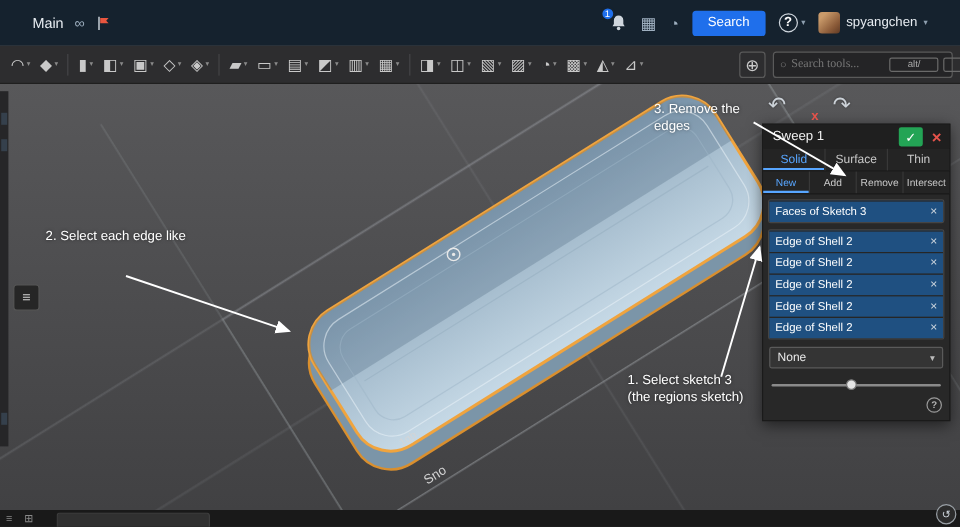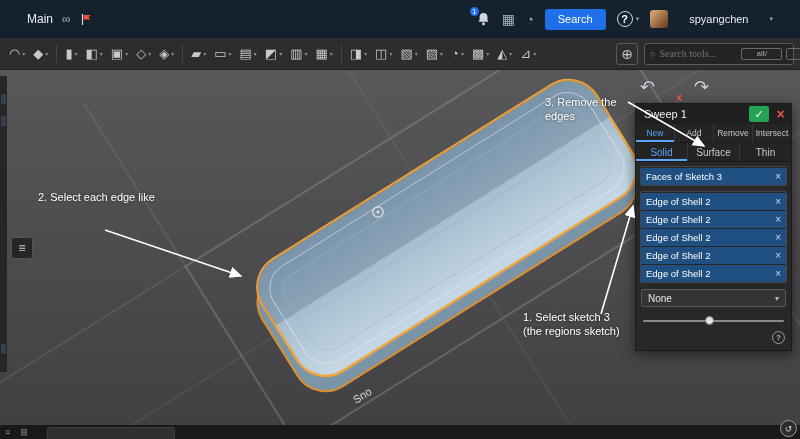--- a/index.html
+++ b/index.html
@@ -119,21 +119,21 @@
         </svg>
         <span class="badge">1</span>
       </span>
       <span class="tb-glyph" style="font-size:14px">▦</span>
       <span class="tb-glyph" style="font-size:13px">◔</span>
       <button class="share-btn">Search</button>
       <span style="display:flex;align-items:center;gap:3px">
         <span class="help-q">?</span>
         <span class="caret-sm">▾</span>
       </span>
-      <span style="display:flex;align-items:center;gap:21px">
+      <span style="display:flex;align-items:center;gap:5px">
         <span class="avatar"></span>
         <span class="username">spyangchen</span>
         <span class="caret-sm">▾</span>
       </span>
     </div>
   </div>
 
   <div class="toolbar">
     <span class="tool">◠</span>
     <span class="tool">◆</span>
@@ -222,30 +222,30 @@
     <div class="tree-btn">
       <span>≡</span>
     </div>
 
     <div class="dialog">
       <div class="dlg-header">
         <span class="dlg-title">Sweep 1</span>
         <span class="btn-ok">✓</span>
         <span class="btn-cancel">×</span>
       </div>
+      <div class="dlg-tabs">
+        <span class="dlg-tab active">Solid</span>
+        <span class="dlg-tab">Surface</span>
+        <span class="dlg-tab">Thin</span>
+      </div>
       <div class="dlg-tabs bool">
         <span class="dlg-tab active">New</span>
         <span class="dlg-tab">Add</span>
         <span class="dlg-tab">Remove</span>
         <span class="dlg-tab">Intersect</span>
-      </div>
-      <div class="dlg-tabs">
-        <span class="dlg-tab active">Solid</span>
-        <span class="dlg-tab">Surface</span>
-        <span class="dlg-tab">Thin</span>
       </div>
       <div class="dlg-body">
         <div class="section">
           <div class="sel-row">
             <span>Faces of Sketch 3</span>
             <span class="x">×</span>
           </div>
         </div>
         <div class="section">
           <div class="sel-row">
@@ -288,21 +288,21 @@
         <defs>
           <marker id="ah" markerWidth="9" markerHeight="8" refX="7" refY="3.5" orient="auto">
             <path d="M0 0 L8 3.5 L0 7 z" fill="#ffffff"></path>
           </marker>
         </defs>
         <line x1="105" y1="160" x2="241" y2="206" stroke="#fff" stroke-width="1.6" marker-end="url(#ah)"></line>
         <line x1="628" y1="32" x2="704" y2="76" stroke="#fff" stroke-width="1.6" marker-end="url(#ah)"></line>
         <line x1="601" y1="244" x2="633" y2="136" stroke="#fff" stroke-width="1.6" marker-end="url(#ah)"></line>
       </svg>
 
-      <div class="annot" style="left:545px;top:25px">
+      <div class="annot" style="left:545px;top:14px">
         <div>3. Remove the</div>
         <div>edges</div>
       </div>
       <div class="annot" style="left:38px;top:120px">
         <div>2. Select each edge like</div>
       </div>
       <div class="annot" style="left:523px;top:240px">
         <div>1. Select sketch 3</div>
         <div>(the regions sketch)</div>
       </div>

